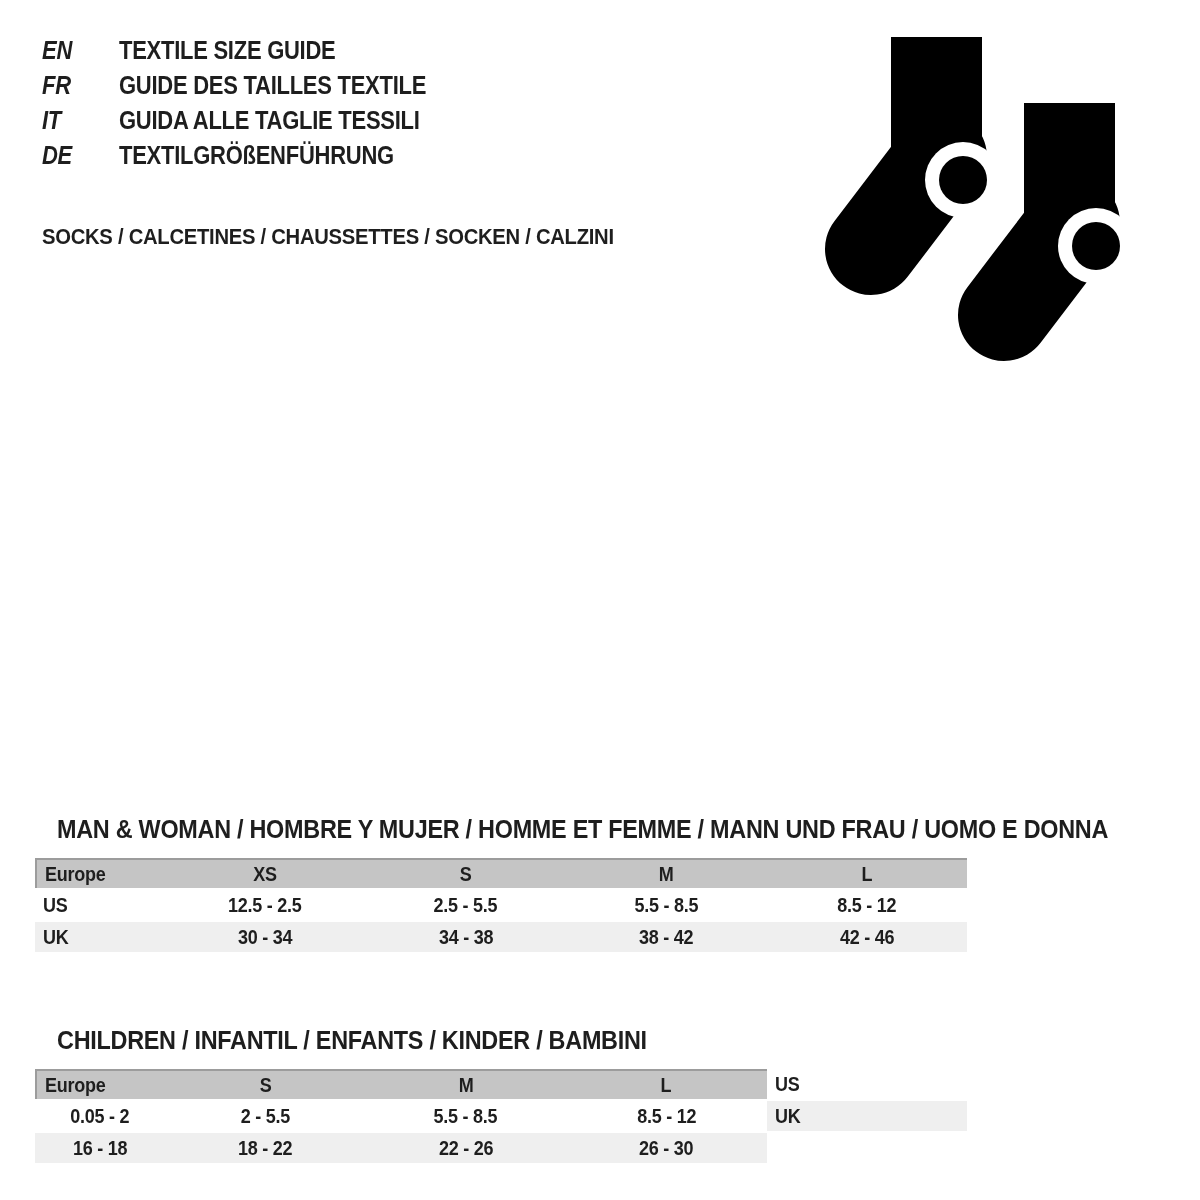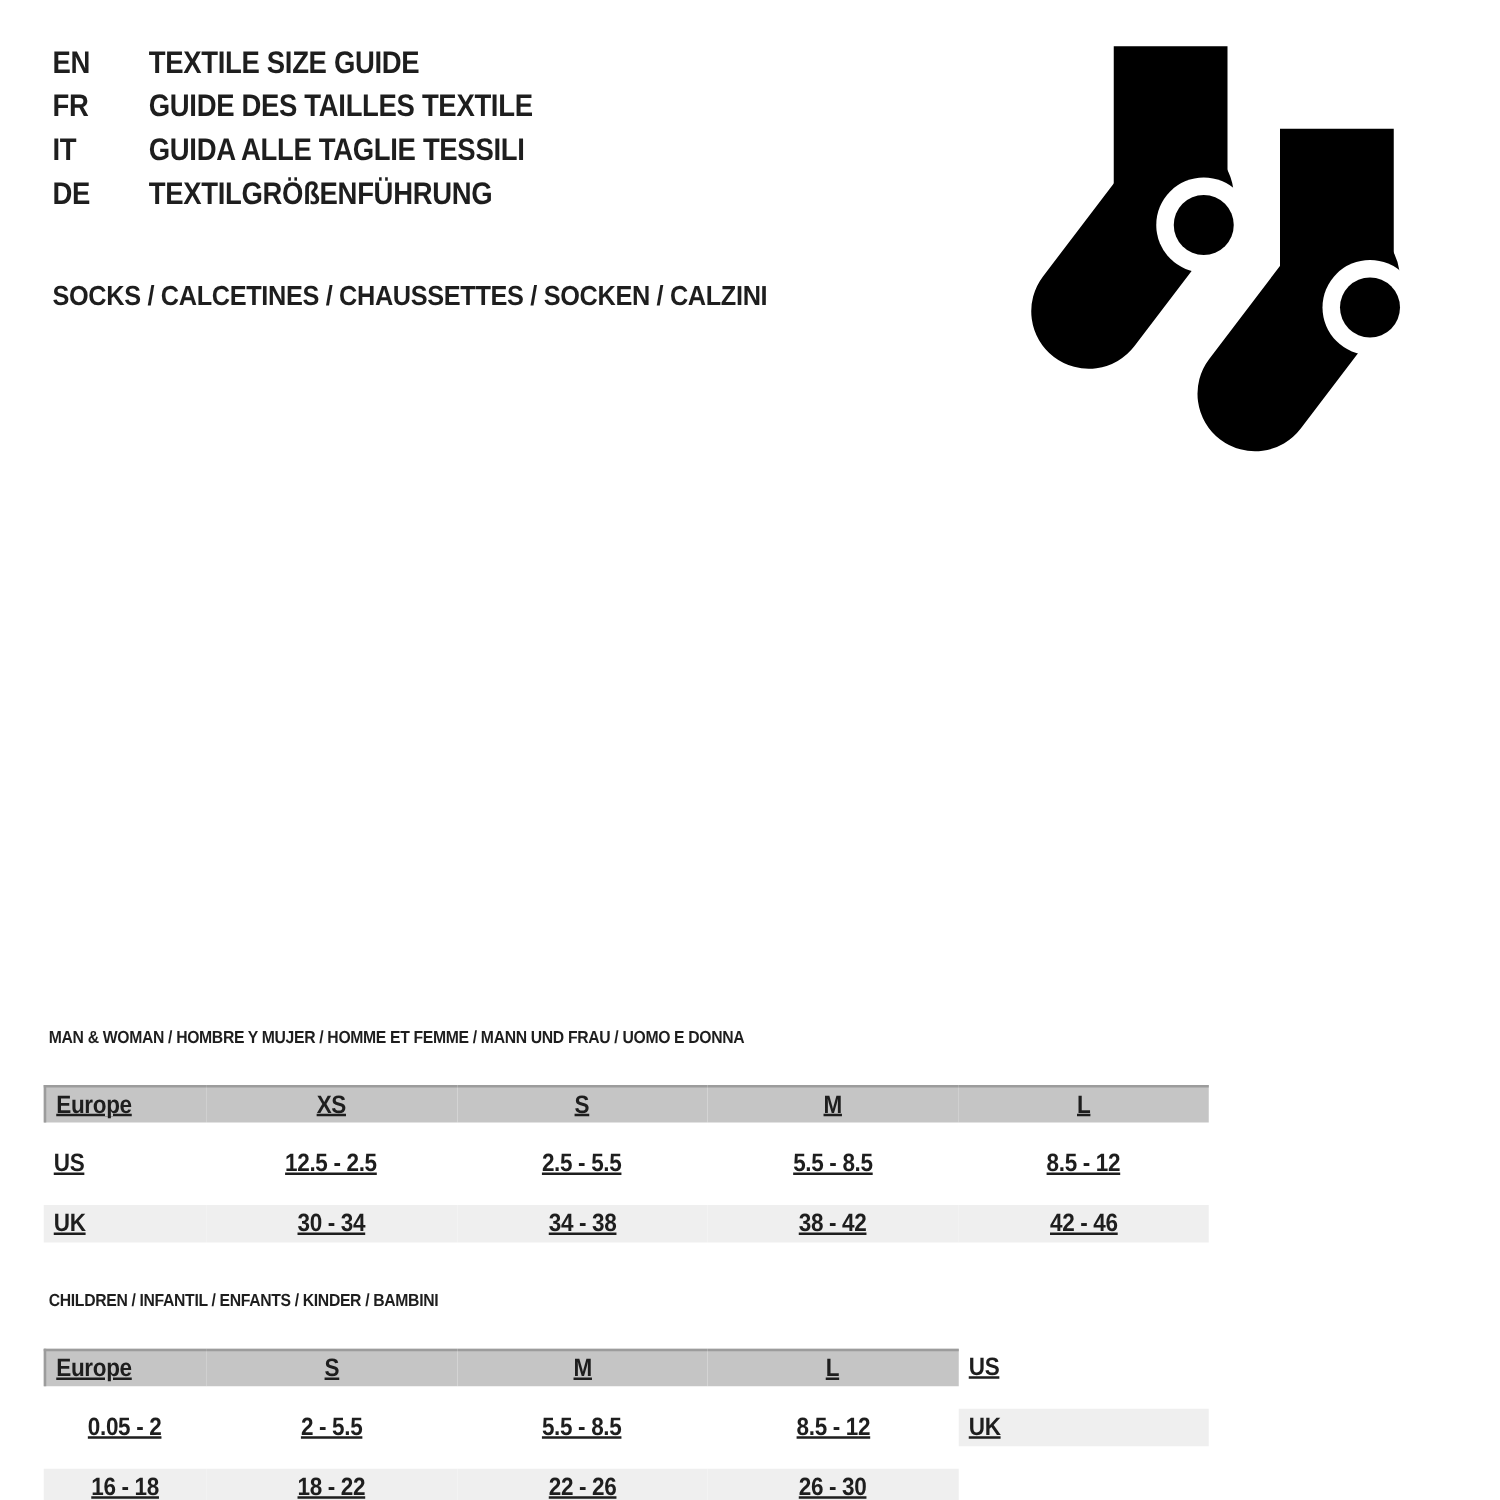--- a/index.html
+++ b/index.html
@@ -24,39 +24,38 @@
   .cx {
     display:inline-block;
     transform:scaleX(0.88);
     transform-origin:0 50%;
     white-space:nowrap;
     letter-spacing:-0.3px;
   }
   
   .lang-block { position:absolute; left:42px; top:33px; }
   .lang-row { display:flex; align-items:center; height:35px; font-size:25px; }
-  .lang-code { width:77px; flex:0 0 77px; }
+  .lang-code { width:77px; flex:0 0 77px;font-style:italic; }
   
   .category-line { position:absolute; left:42px; top:221px; font-size:22px; height:32px; line-height:32px; }
   .category-line .cx { transform:scaleX(0.92); }
   
   .socks { position:absolute; left:808px; top:32px; }
   
   .size-table { position:absolute; left:35px; width:932px; }
   .size-table.t0 { top:817px; }
   .size-table.t1 { top:1028px; }
-  .tbl-title { font-size:14px; line-height:24px; height:24px; margin-left:4px; font-weight:bold; }
+  .tbl-title { font-size:26px; line-height:24px; height:24px; margin-left:22px; font-weight:bold; }
   .tbl-title .cx { transform:scaleX(0.9); }
   .grid {
-    margin-top:27px;
+    margin-top:17px;
     display:grid;
     grid-template-columns:130px repeat(4, 1fr);
     grid-auto-rows:30px;
-    row-gap:18px;
-    text-decoration:underline;
+    row-gap:2px;
   }
   .cell {
     display:flex; align-items:center; justify-content:center;
     font-size:20px; height:30px;
   }
   .cell .cx { transform-origin:50% 50%; transform:scaleX(0.9); }
   .cell.first { justify-content:flex-start; padding-left:8px; }
   .cell.first .cx { transform-origin:0 50%; }
   .cell.hdr { background:var(--header-bg); border-top:2px solid var(--hdr-border); }
   .cell.hdr.first { border-left:2px solid var(--hdr-border); }

